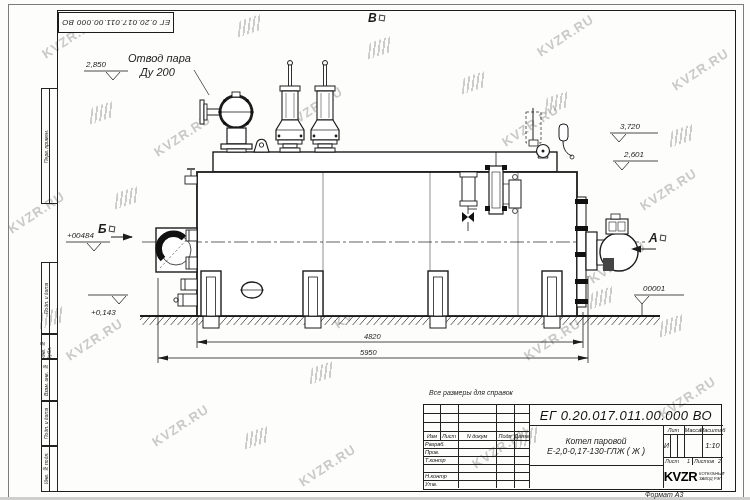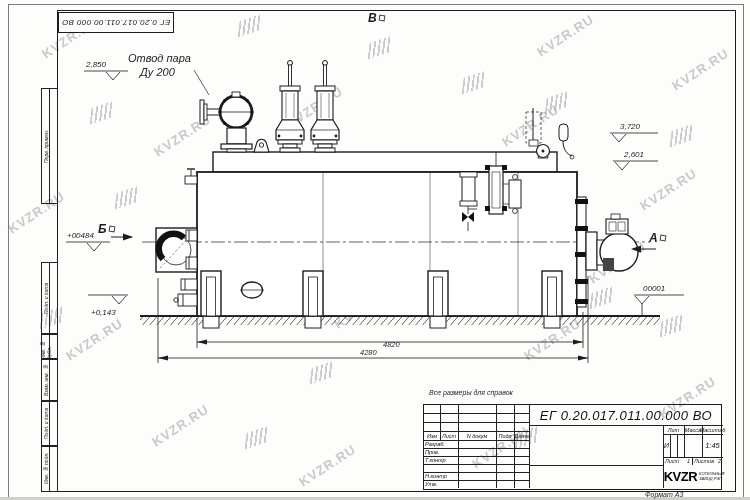--- a/index.html
+++ b/index.html
@@ -307,22 +307,22 @@
   <span class="t" style="left:140px;top:66px;font-size:11px;">Ду 200</span>
   <span class="t dim" style="left:86px;top:60px;">2,850</span>
   <span class="t dim" style="left:620px;top:122px;">3,720</span>
   <span class="t dim" style="left:624px;top:150px;">2,601</span>
   <span class="t dim" style="left:67px;top:231px;">+00484</span>
   <span class="t dim" style="left:91px;top:272px;margin-top:36px;">+0,143</span>
   <span class="t dim" style="left:643px;top:284px;">00001</span>
   <span class="t view" style="left:649px;top:231px;"><i>А</i><i class="vm"></i></span>
   <span class="t view" style="left:98px;top:222px;"><i>Б</i><i class="vm"></i></span>
   <span class="t view" style="left:368px;top:11px;"><i>В</i><i class="vm"></i></span>
-  <span class="t" style="left:383px;top:332px;font-size:7.5px;margin-top:8px;">4820</span>
-  <span class="t" style="left:360px;top:348px;font-size:7.5px;">4280</span>
+  <span class="t" style="left:364px;top:332px;font-size:7.5px;">4820</span>
+  <span class="t" style="left:360px;top:348px;font-size:7.5px;">5950</span>
   <span class="t" style="left:429px;top:389px;font-size:7px;">Все размеры для справок</span>
 
   <div class="abs" style="left:423px;top:404px;width:299px;height:86px;border:1.6px solid #1c1c1c;background:transparent;box-sizing:border-box;">
 
     <div class="tb-line" style="left:105px;top:0;width:1px;height:83px;"></div>
     <div class="tb-line" style="left:239px;top:20px;width:1px;height:63px;"></div>
     <div class="tb-line" style="left:16px;top:0;width:1px;height:35px;"></div>
     <div class="tb-line" style="left:34px;top:0;width:1px;height:83px;"></div>
     <div class="tb-line" style="left:72px;top:0;width:1px;height:83px;"></div>
     <div class="tb-line" style="left:90px;top:0;width:1px;height:83px;"></div>
@@ -353,26 +353,30 @@
 
     <div class="tb-cell" style="left:1px;top:35px;width:33px;height:8px;font-size:5.5px;justify-content:flex-start;">Разраб.</div>
     <div class="tb-cell" style="left:1px;top:43px;width:33px;height:8px;font-size:5.5px;justify-content:flex-start;">Пров.</div>
     <div class="tb-cell" style="left:1px;top:51px;width:33px;height:8px;font-size:5.5px;justify-content:flex-start;">Т.контр</div>
     <div class="tb-cell" style="left:1px;top:59px;width:33px;height:8px;font-size:5.5px;justify-content:flex-start;"></div>
     <div class="tb-cell" style="left:1px;top:67px;width:33px;height:8px;font-size:5.5px;justify-content:flex-start;">Н.контр</div>
     <div class="tb-cell" style="left:1px;top:75px;width:33px;height:8px;font-size:5.5px;justify-content:flex-start;">Утв.</div>
 
     <div class="tb-cell" style="left:105px;top:0;width:194px;height:20px;font-size:13px;letter-spacing:.5px;">ЕГ 0.20.017.011.00.000  ВО</div>
 
+    <div class="abs" style="left:105px;top:24px;width:134px;height:34px;display:flex;flex-direction:column;align-items:center;justify-content:center;font-style:italic;">
+      <span style="font-size:8.5px;">Котел паровой</span>
+      <span style="font-size:8.5px;">Е-2,0-0,17-130-ГЛЖ ( Ж )</span>
+    </div>
 
     <div class="tb-cell" style="left:239px;top:20px;width:21px;height:9px;font-size:5.5px;">Лит</div>
     <div class="tb-cell" style="left:260px;top:20px;width:18px;height:9px;font-size:5.5px;">Масса</div>
     <div class="tb-cell" style="left:278px;top:20px;width:21px;height:9px;font-size:5.5px;">Масштаб</div>
     <div class="tb-cell" style="left:239px;top:29px;width:7px;height:23px;font-size:7px;">И</div>
-    <div class="tb-cell" style="left:278px;top:29px;width:21px;height:23px;font-size:7.5px;">1:45</div>
+    <div class="tb-cell" style="left:278px;top:29px;width:21px;height:23px;font-size:7.5px;">1:10</div>
 
     <div class="abs" style="left:239px;top:52px;width:29px;height:8px;display:flex;align-items:center;justify-content:space-between;padding:0 2px;box-sizing:border-box;font-style:italic;font-size:5.5px;">
       <span>Лист</span>
       <span>1</span>
     </div>
     <div class="abs" style="left:268px;top:52px;width:31px;height:8px;display:flex;align-items:center;justify-content:space-between;padding:0 2px;box-sizing:border-box;font-style:italic;font-size:5.5px;">
       <span>Листов</span>
       <span>2</span>
     </div>
 

